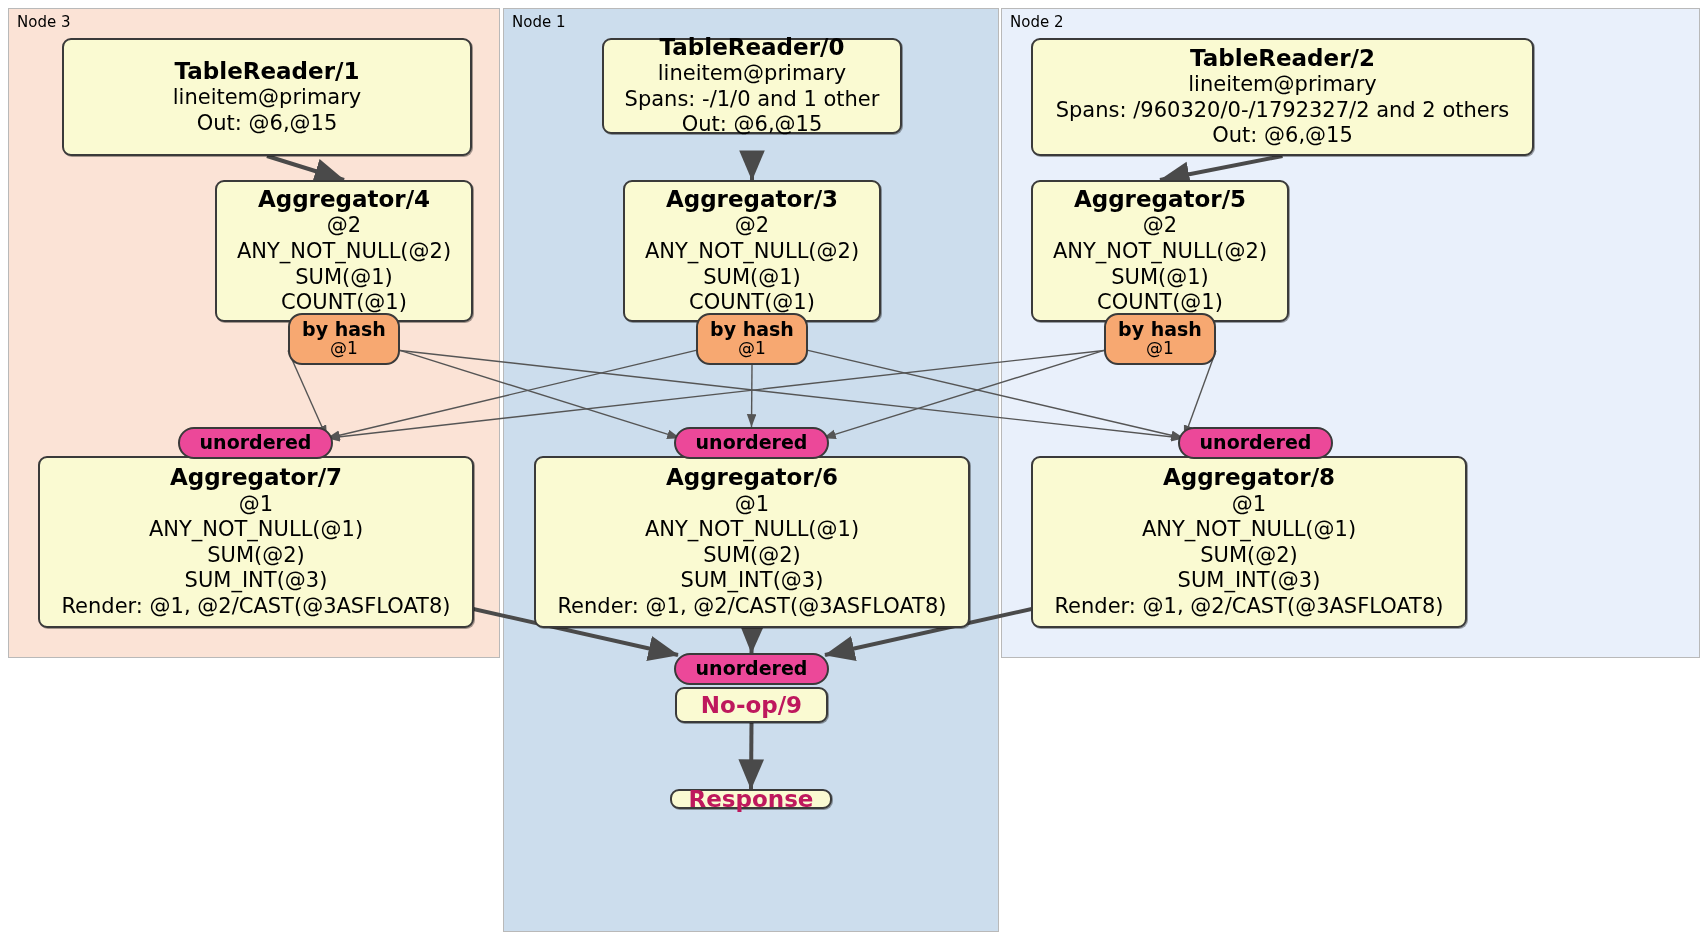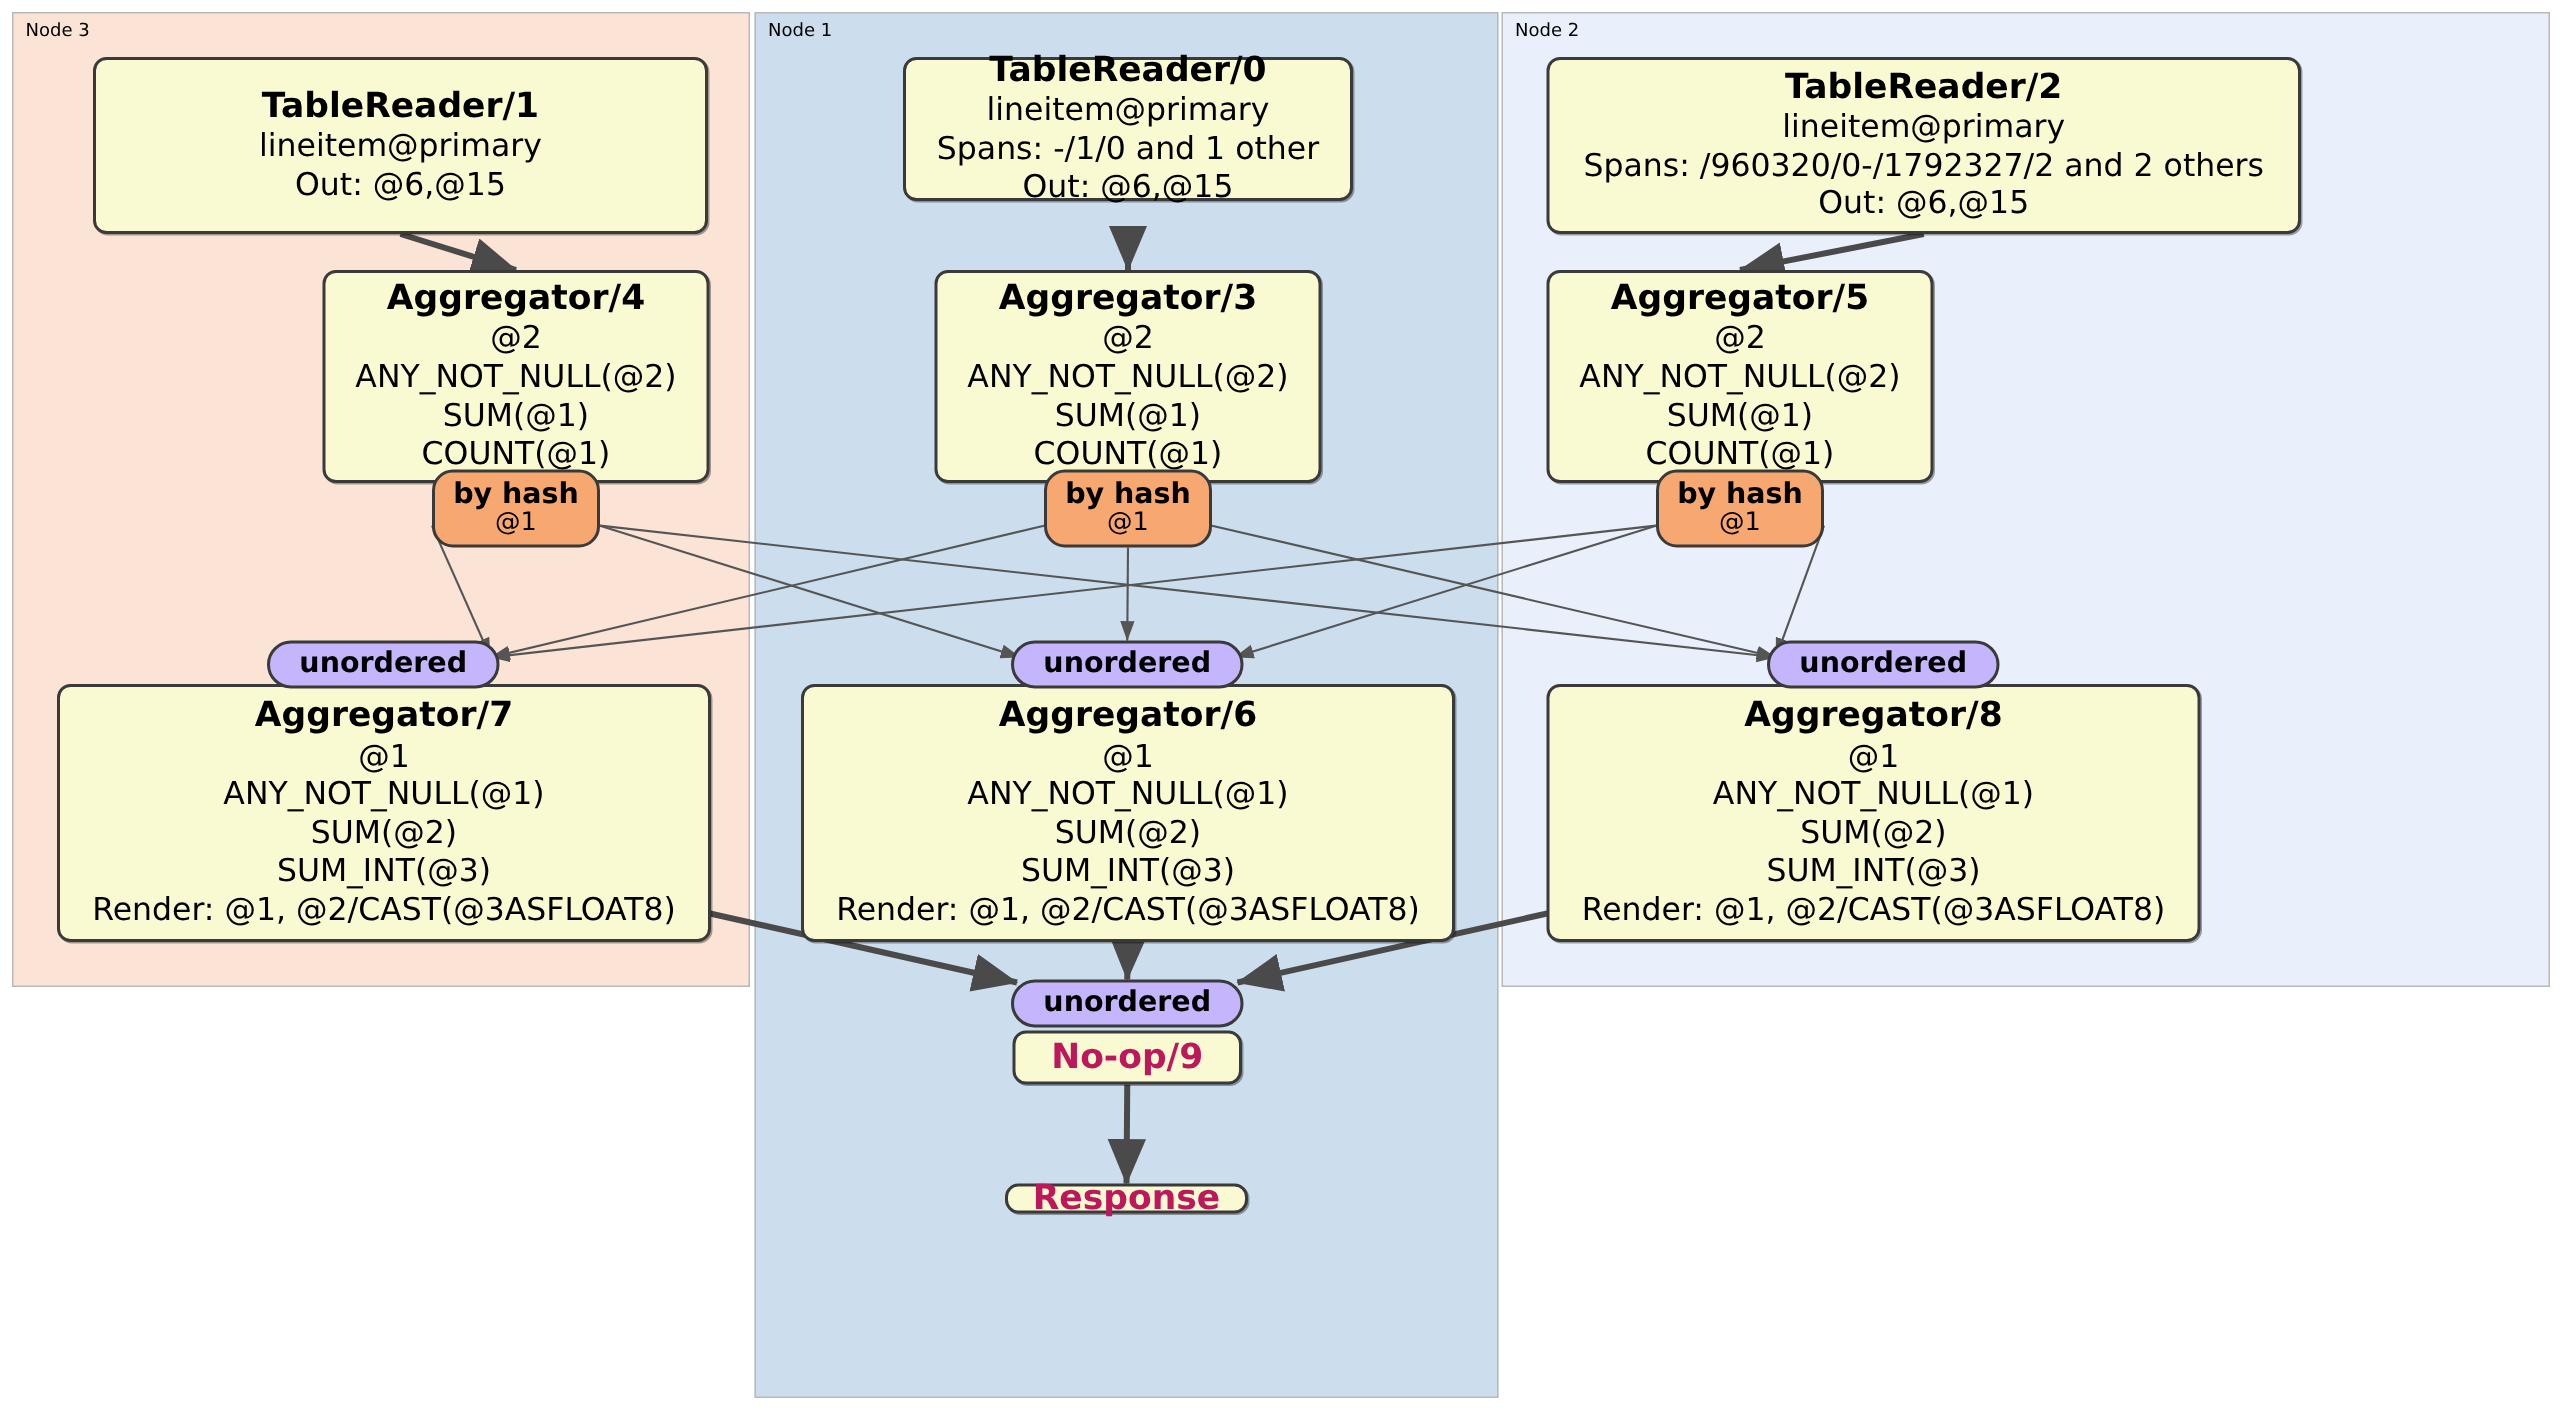--- a/index.html
+++ b/index.html
@@ -3,21 +3,21 @@
 <meta charset="utf-8">
 <style>
   html,body{margin:0;padding:0;background:#ffffff;}
   body{width:1708px;height:940px;position:relative;overflow:hidden;
        font-family:"DejaVu Sans","Liberation Sans",sans-serif;}
 
   #stage{position:absolute;left:0;top:0;width:1708px;height:940px;}
 
   
   .panel{position:absolute;box-sizing:border-box;border:1px solid #b9b9b9;}
-  .panel-label{position:absolute;left:8px;top:4px;font-size:12px;color:#000;
+  .panel-label{position:absolute;left:8px;top:4px;font-size:15px;color:#000;
                letter-spacing:0px;}
 
   
   #edges{position:absolute;left:0;top:0;width:1708px;height:940px;
          pointer-events:none;}
 
   
   .box{position:absolute;box-sizing:border-box;background:#fafad2;
        border:2px solid #3a3a3a;border-radius:9px;
        box-shadow:1px 1px 0 rgba(0,0,0,.35);
@@ -31,21 +31,21 @@
        box-shadow:1px 1px 0 rgba(0,0,0,.35);
        display:flex;align-items:center;justify-content:center;
        font-weight:bold;font-size:23px;color:#be185d;}
 
   
   .pill{position:absolute;box-sizing:border-box;
         display:flex;flex-direction:column;align-items:center;
         justify-content:center;text-align:center;color:#000;
         border:2px solid #3a3a3a;}
   .pill.hash{background:#f7a871;border-radius:14px;}
-  .pill.unord{background:#c4b5fd;border-radius:22px;}
+  .pill.unord{background:#ec4899;border-radius:22px;}
   .pill .p1{font-weight:bold;font-size:19px;line-height:1.05;}
   .pill .p2{font-size:17px;line-height:1.05;}
   .pill.unord .p1{font-size:19px;}
 </style>
 </head>
 <body>
 
 <div id="stage">
 
   <div class="panel" id="panel-node3" style="left: 8px; top: 8px; width: 492px; height: 650px; background: rgb(251, 227, 214);">

